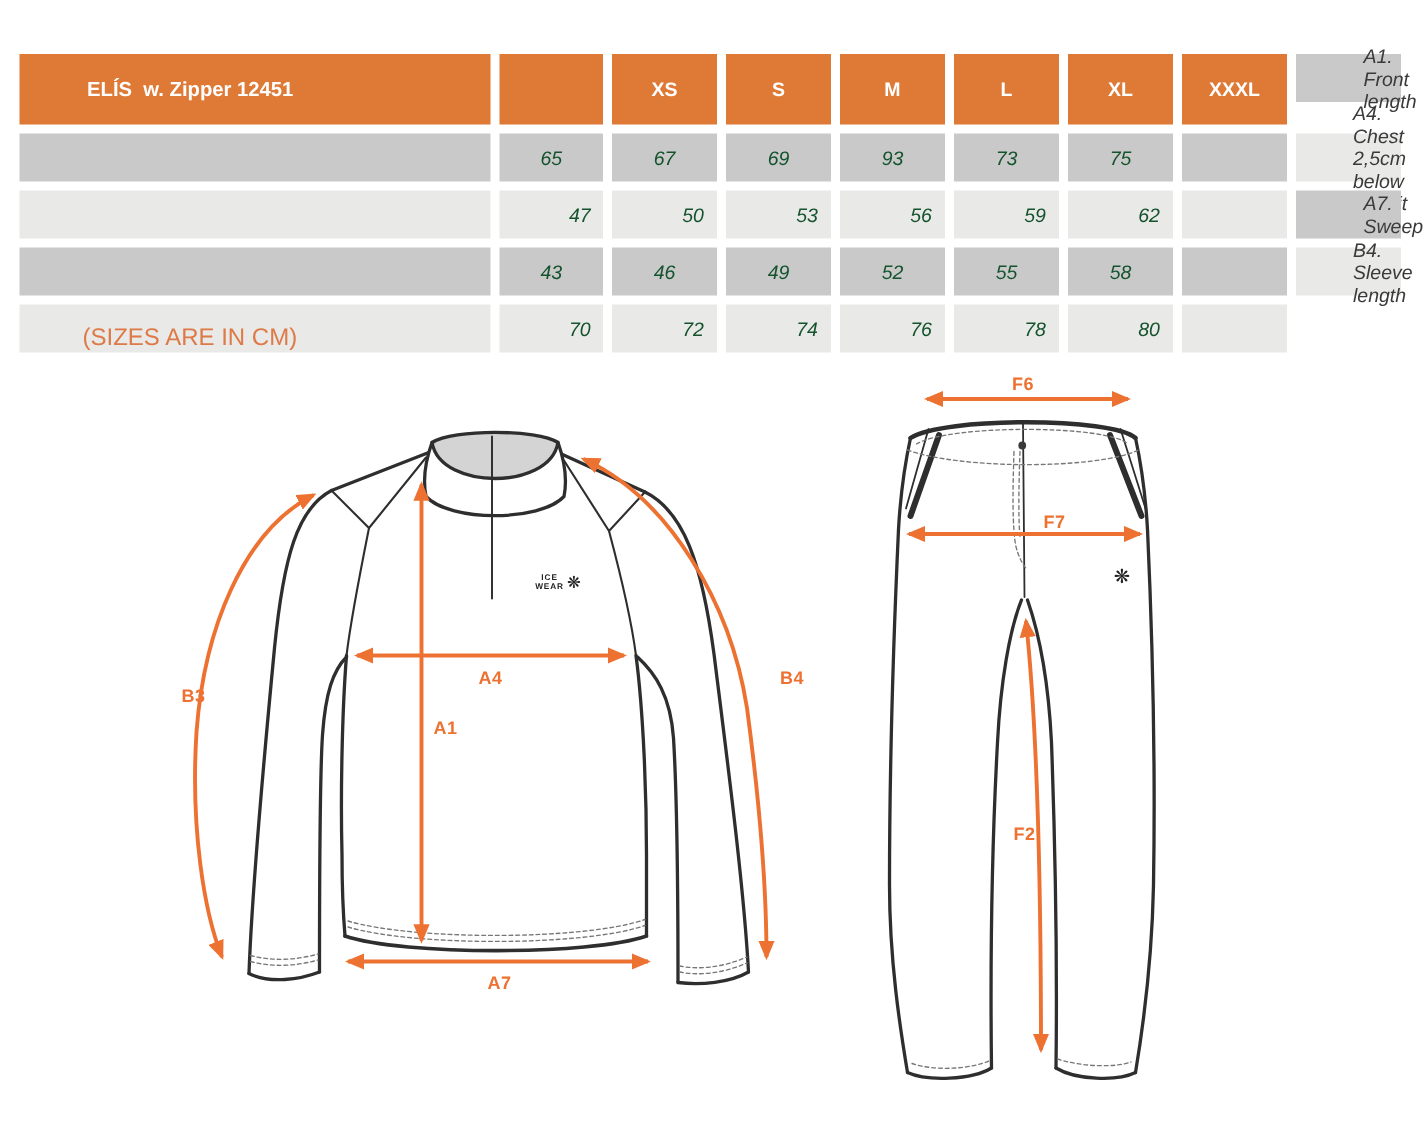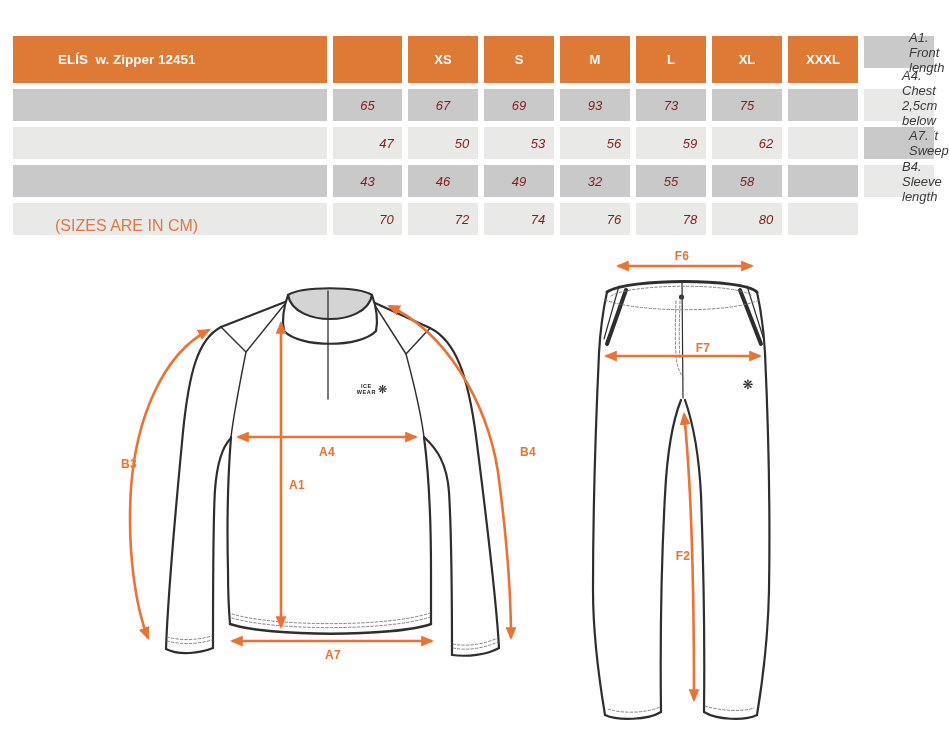--- a/index.html
+++ b/index.html
@@ -2,21 +2,21 @@
 <html style="--header_orange: #DE7936; --arrow_orange: #ED7232; --note_orange: #DD7A48; --row_dark: #C9C9C9; --row_light: #E9E9E7; --line_dark: #2E2E2E; --stitch_gray: #777777; --collar_gray: #D4D4D4;"><head>
 <meta charset="utf-8">
 <style>
   html,body{margin:0;padding:0;background:#fff;}
   body{width:949px;height:754px;position:relative;font-family:"Liberation Sans",sans-serif;overflow:hidden;}
 
   
   .size-table{position:absolute;left:13px;top:15px;display:grid;
     grid-template-columns:314px 69px repeat(7,70px);gap:6px;margin-top:21px;}
   .cell{box-sizing:border-box;display:flex;align-items:center;justify-content:center;
-    font-size:13px;color:#7f1d1d;}
+    font-size:13px;color:#14532d;}
   .head{background:var(--header_orange);color:#fff;font-weight:bold;height:47px;}
   .title-cell{justify-content:flex-start;padding-left:45px;white-space:pre-wrap;font-size:13.5px;}
   .body-cell{height:32px;font-style:italic;}
   .label-cell{justify-content:flex-start;padding-left:45px;color:#3a3a3a;}
   .row-dark{background:var(--row_dark);}
   .row-light{background:var(--row_light);padding-left:38px;}
 
   
   .sizes-note{position:absolute;left:55px;top:217px;font-size:16px;color:var(--note_orange);}
 
@@ -64,21 +64,21 @@
   <div class="cell body-cell row-light">56</div>
   <div class="cell body-cell row-light">59</div>
   <div class="cell body-cell row-light">62</div>
   <div class="cell body-cell row-light"></div>
 
   <div class="cell body-cell row-dark label-cell">A7. Sweep</div>
   <div class="cell body-cell row-dark"></div>
   <div class="cell body-cell row-dark">43</div>
   <div class="cell body-cell row-dark">46</div>
   <div class="cell body-cell row-dark">49</div>
-  <div class="cell body-cell row-dark">32</div>
+  <div class="cell body-cell row-dark">52</div>
   <div class="cell body-cell row-dark">55</div>
   <div class="cell body-cell row-dark">58</div>
   <div class="cell body-cell row-dark"></div>
 
   <div class="cell body-cell row-light label-cell">B4. Sleeve length</div>
   <div class="cell body-cell row-light"></div>
   <div class="cell body-cell row-light">70</div>
   <div class="cell body-cell row-light">72</div>
   <div class="cell body-cell row-light">74</div>
   <div class="cell body-cell row-light">76</div>

